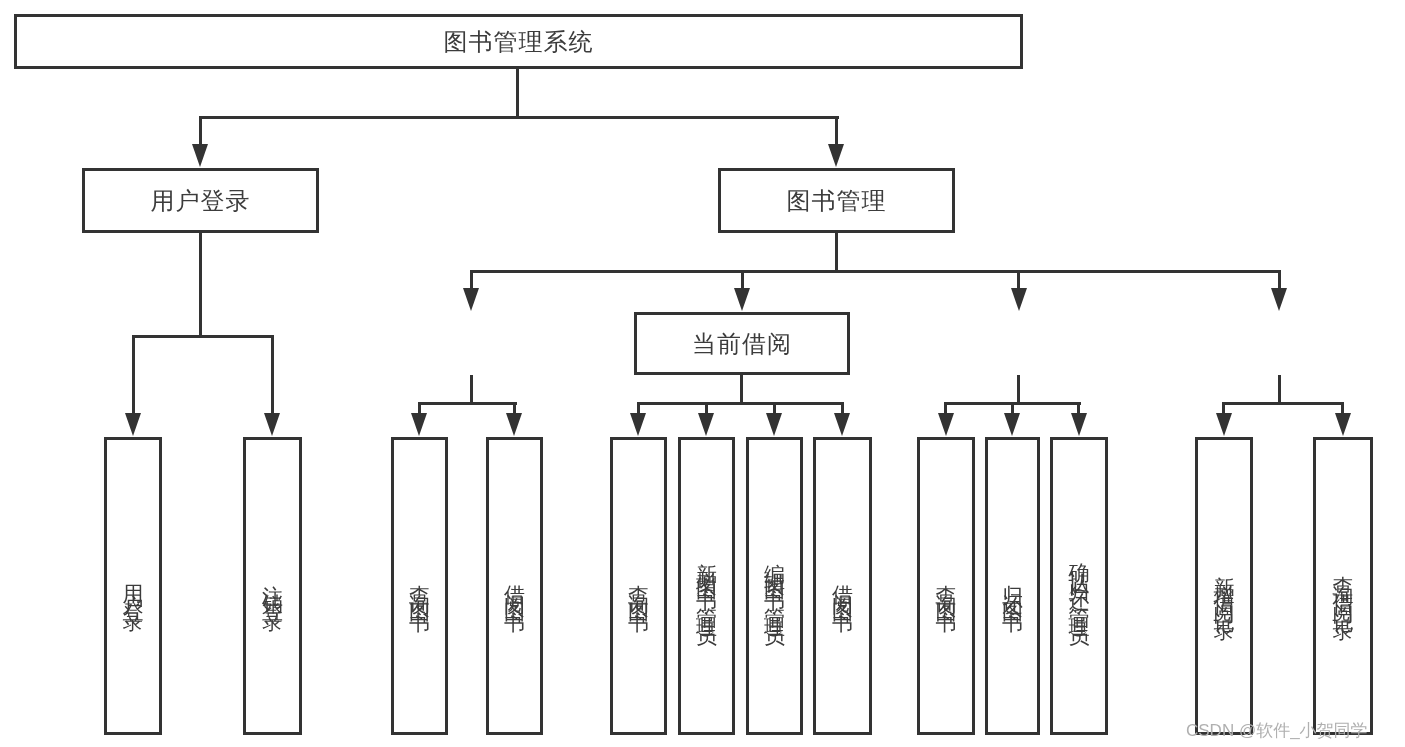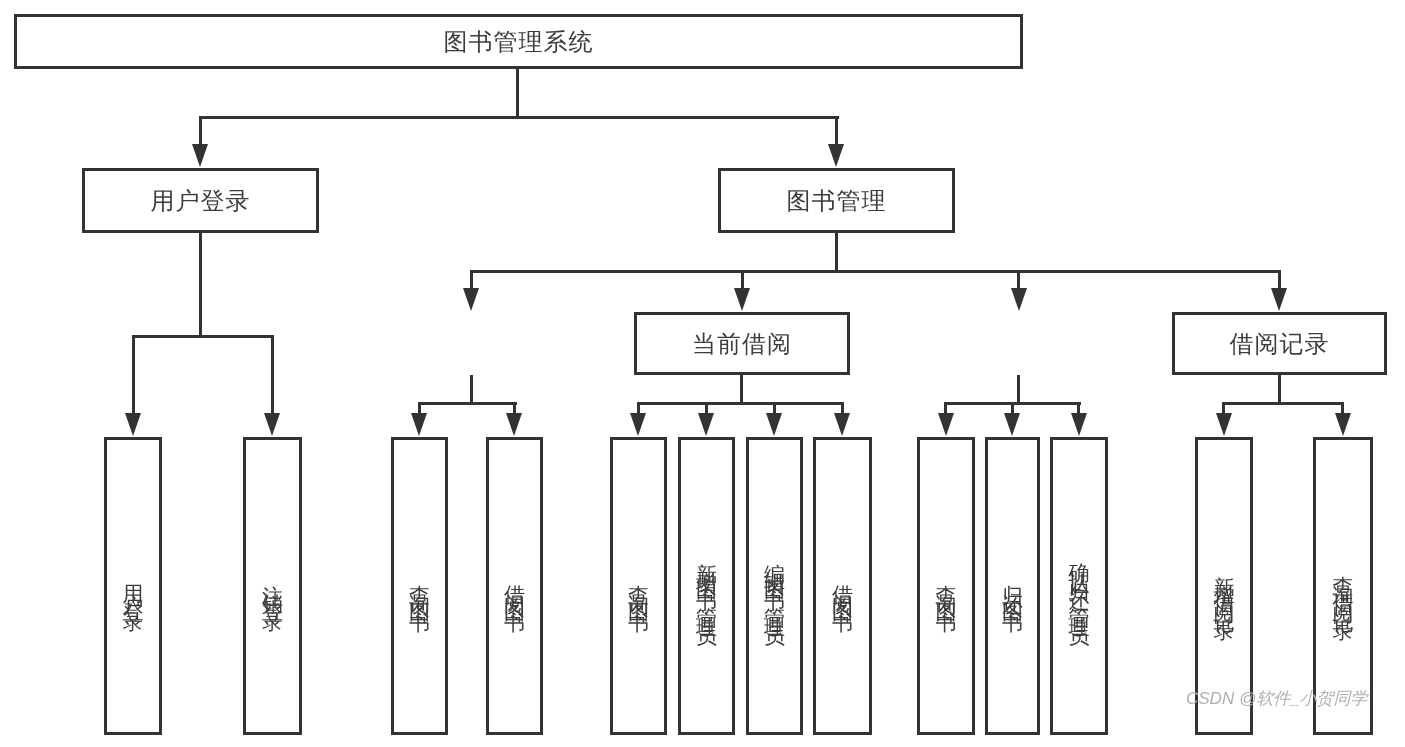--- a/index.html
+++ b/index.html
@@ -33,26 +33,25 @@
   .ln { position:absolute; background:#333333; }
   .arw {
     position:absolute;
     width:0; height:0;
     border-left:8px solid transparent;
     border-right:8px solid transparent;
     border-top:23px solid #333333;
   }
   .watermark {
     position:absolute;
-    left:1186px; top:687px;
+    left:1186px; top:719px;
     font-size:17px;
     color:#b0b0b0;
     white-space:nowrap;
     z-index:5;
-    font-style:italic;
   }
 </style>
 </head>
 <body>
 
 <div id="canvas">
 
   <div class="box" style="left:14px; top:14px; width:1009px; height:55px;">
     <span class="hlabel">图书管理系统</span>
   </div>
@@ -84,23 +83,20 @@
   <div class="arw" style="left:463px; top:288px;"></div>
   <div class="ln" style="left:741px; top:270px; width:3px; height:22px;"></div>
   <div class="arw" style="left:734px; top:288px;"></div>
   <div class="ln" style="left:1017px; top:270px; width:3px; height:22px;"></div>
   <div class="arw" style="left:1011px; top:288px;"></div>
   <div class="ln" style="left:1278px; top:270px; width:3px; height:22px;"></div>
   <div class="arw" style="left:1271px; top:288px;"></div>
 
   <div class="box" style="left:634px; top:312px; width:216px; height:63px;">
     <span class="hlabel">当前借阅</span>
-  </div>
-  <div class="box" style="left:1172px; top:312px; width:215px; height:63px;">
-    <span class="hlabel">借阅记录</span>
   </div>
 
   <div class="ln" style="left:470px; top:375px; width:3px; height:30px;"></div>
   <div class="ln" style="left:418px; top:402px; width:99px; height:3px;"></div>
   <div class="ln" style="left:418px; top:402px; width:3px; height:15px;"></div>
   <div class="arw" style="left:411px; top:413px;"></div>
   <div class="ln" style="left:513px; top:402px; width:3px; height:15px;"></div>
   <div class="arw" style="left:506px; top:413px;"></div>
 
   <div class="ln" style="left:740px; top:375px; width:3px; height:30px;"></div>

